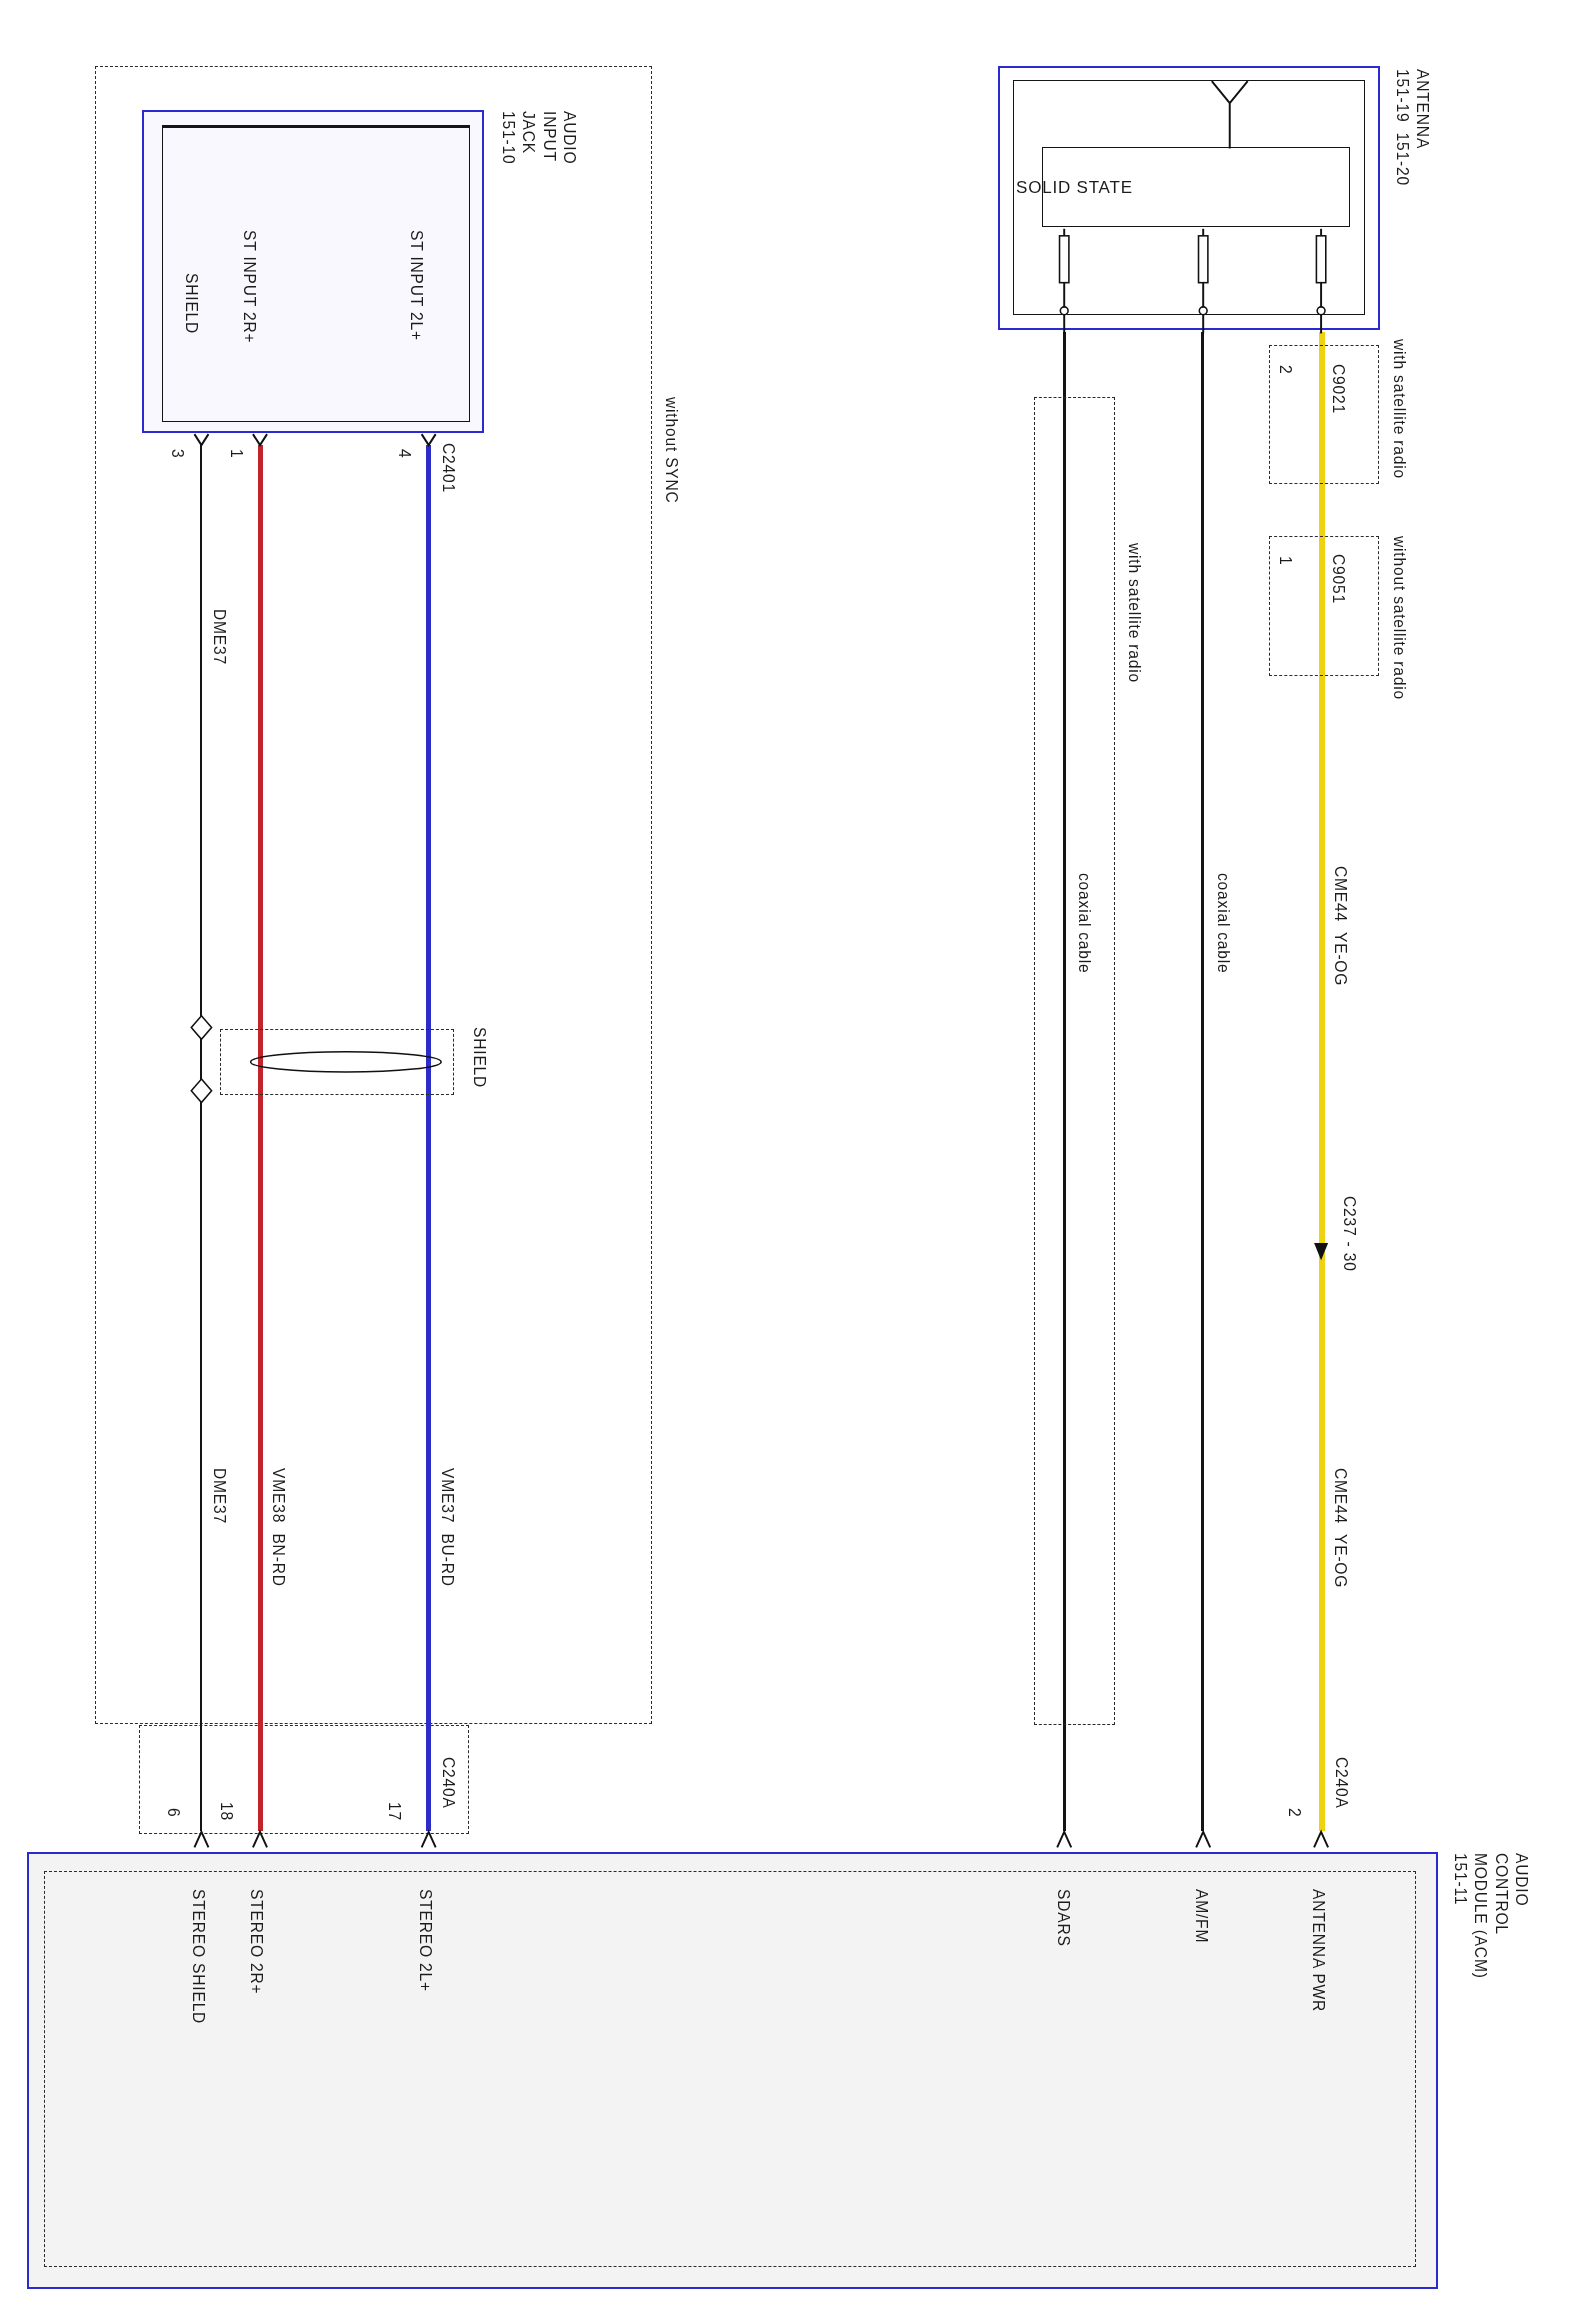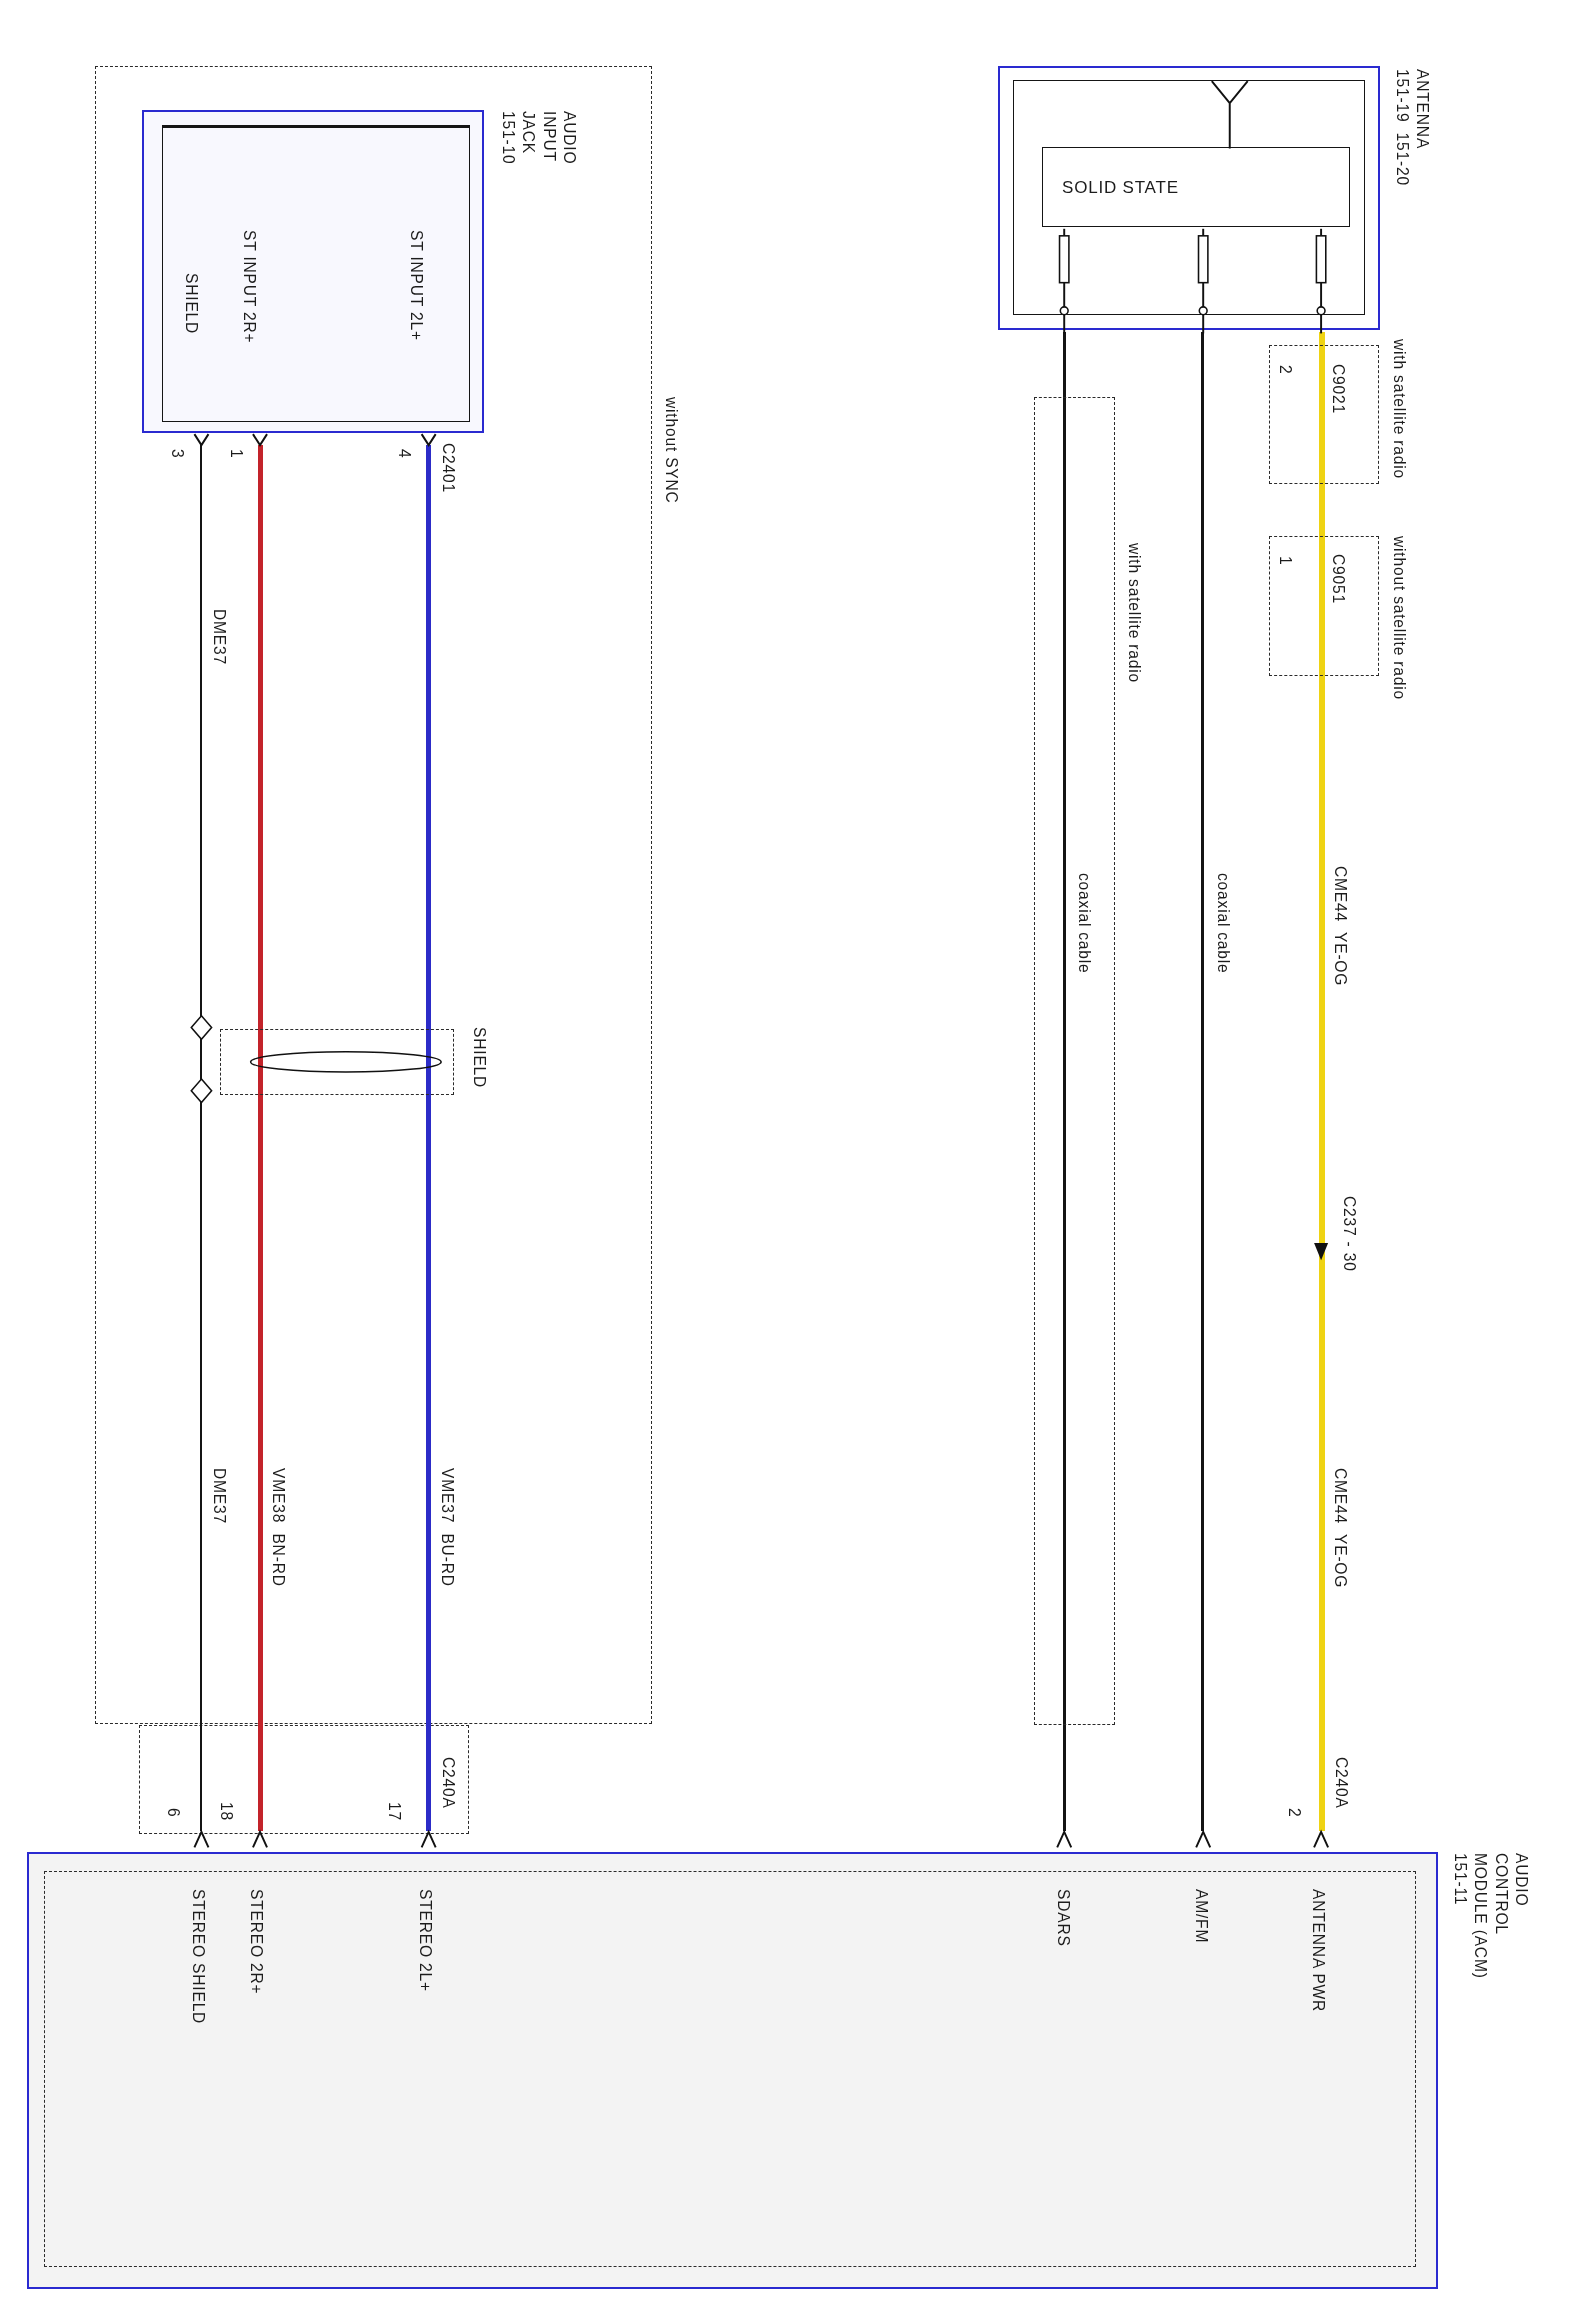--- a/index.html
+++ b/index.html
@@ -48,21 +48,21 @@
   <div class="vt" style="left:208px;top:1468px;">DME37</div>
   <div class="vt" style="left:267px;top:1468px;">VME38  BN-RD</div>
   <div class="vt" style="left:436px;top:1468px;">VME37  BU-RD</div>
 
   <div class="box dashed" style="left:220px;top:1029px;width:234px;height:66px;"></div>
   <div class="vt" style="left:468px;top:1027px;">SHIELD</div>
 
   <div class="box blue" style="left: 998px; top: 66px; width: 382px; height: 264px; border-color: rgb(42, 42, 208);"></div>
   <div class="box inner" style="left:1013px;top:80px;width:352px;height:235px;"></div>
   <div class="box inner" style="left:1042px;top:147px;width:308px;height:80px;background:#fff;"></div>
-  <div class="hlabel" style="left:1062px;top:178px;">SOLID STATE</div>
+  <div class="hlabel" style="left:1016px;top:178px;">SOLID STATE</div>
   <div class="vt" style="left:1391px;top:69px;">ANTENNA
 151-19  151-20</div>
 
   <div class="wire" style="left: 1063px; top: 332px; width: 3.1px; height: 1499px; background: rgb(20, 20, 20);"></div>
   <div class="wire" style="left: 1201px; top: 332px; width: 3.1px; height: 1499px; background: rgb(20, 20, 20);"></div>
   <div class="wire" style="left: 1319px; top: 332px; width: 5.5px; height: 1499px; background: rgb(239, 211, 19);"></div>
 
   <div class="box dashed" style="left:1034px;top:397px;width:81px;height:1328px;"></div>
   <div class="vt" style="left:1123px;top:543px;">with satellite radio</div>
 

